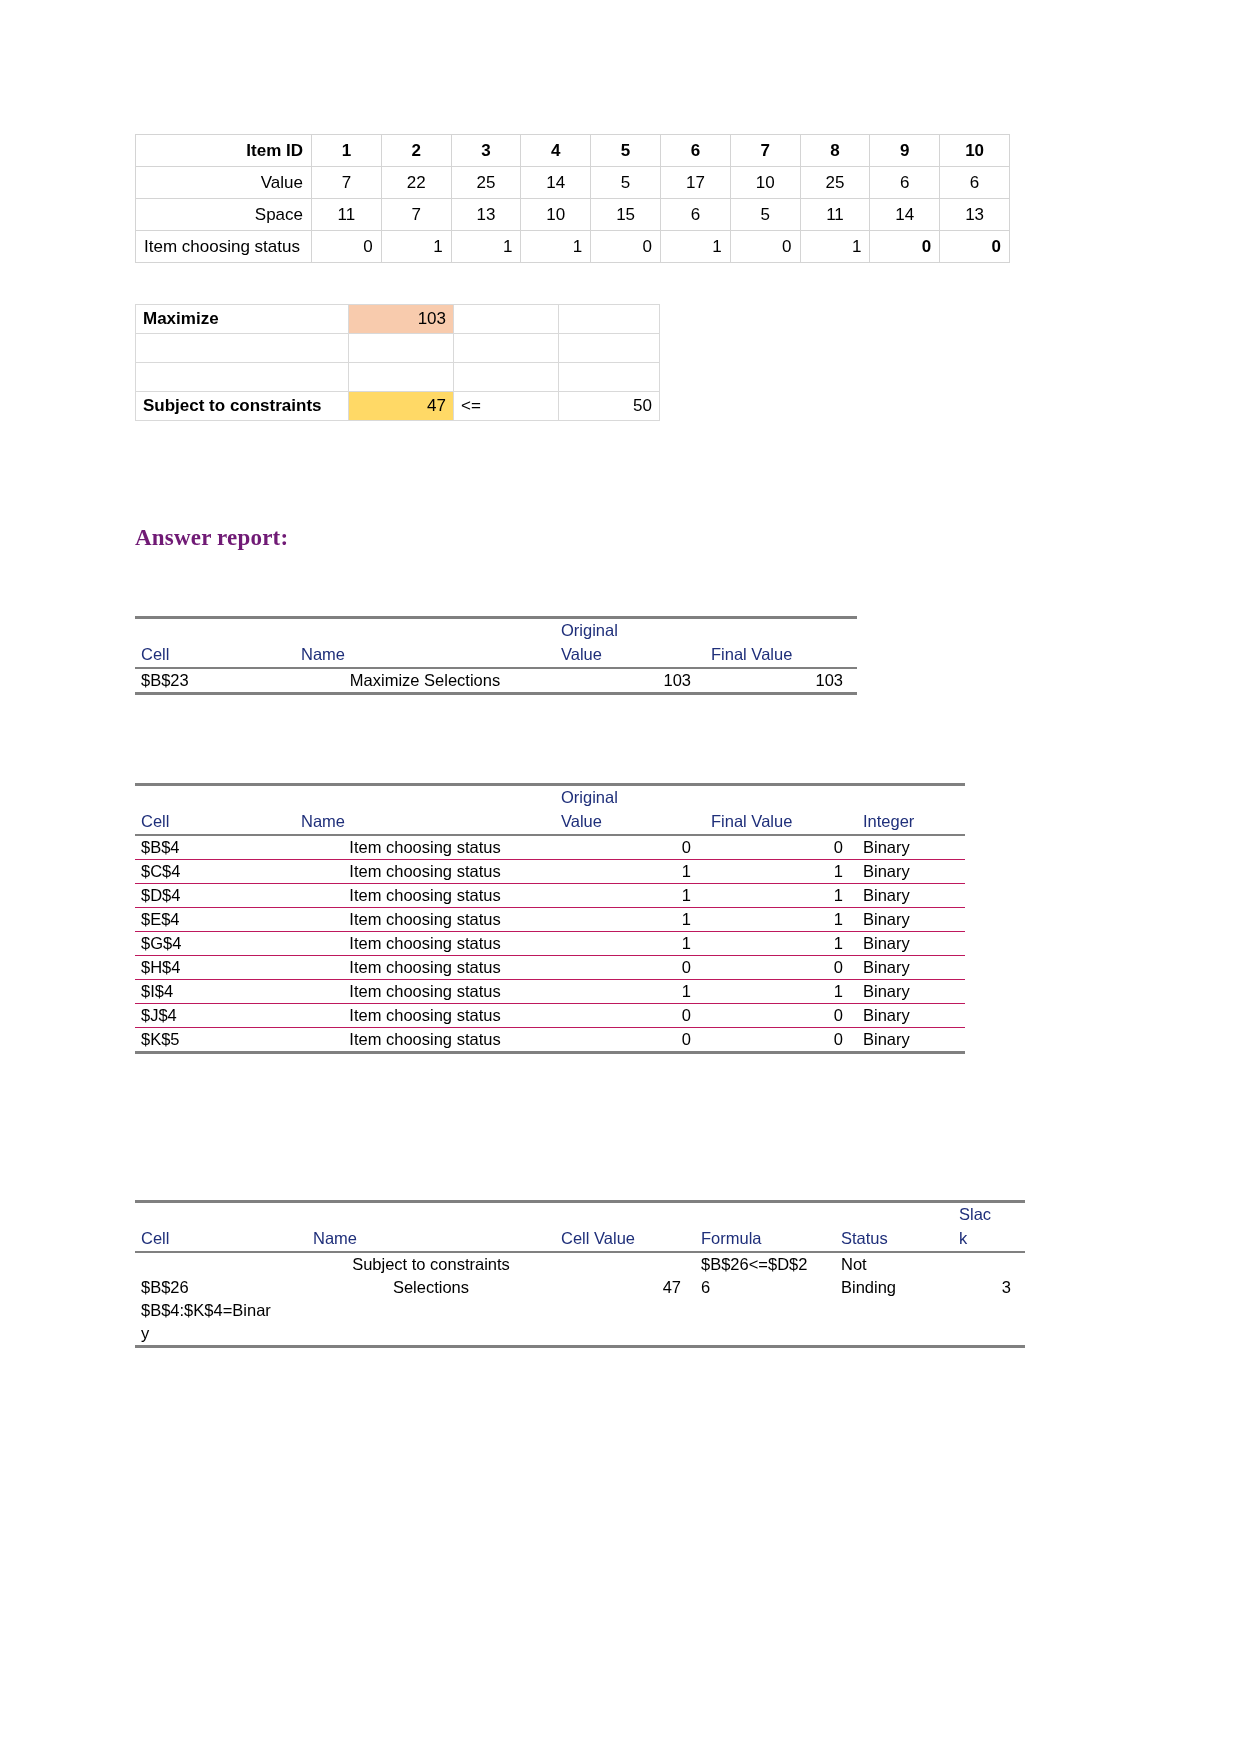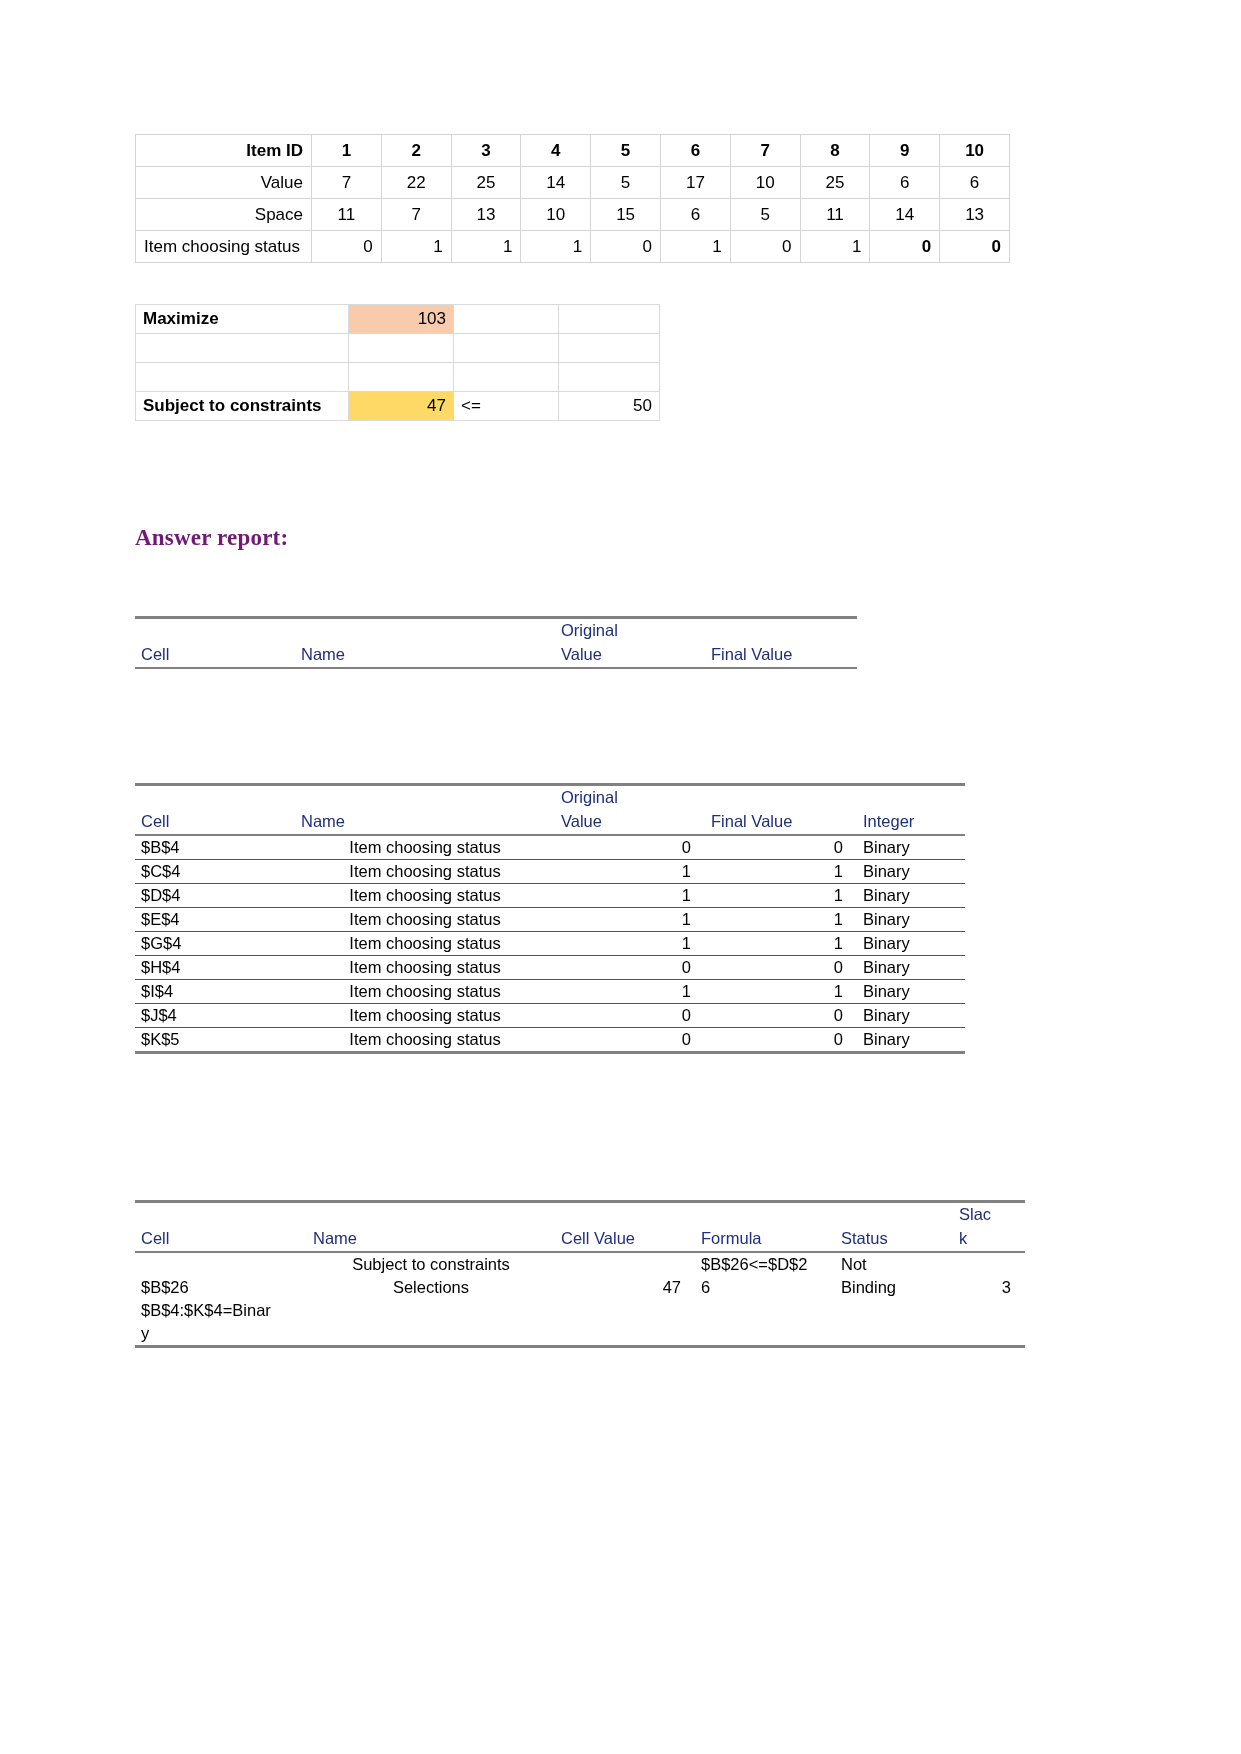--- a/index.html
+++ b/index.html
@@ -243,20 +243,26 @@
       <th></th>
       <th>Original</th>
       <th></th>
     </tr>
     <tr class="hdrline">
       <th>Cell</th>
       <th>Name</th>
       <th>Value</th>
       <th>Final Value</th>
     </tr>
+    <tr class="botline">
+      <td class="cell">$B$23</td>
+      <td class="name">Maximize  Selections</td>
+      <td class="numr">103</td>
+      <td class="numr">103</td>
+    </tr>
   </tbody>
 </table>
 
 <table class="rep" id="report-variables">
   <colgroup>
     <col style="width:160px">
       <col style="width:260px">
       <col style="width:150px">
       <col style="width:152px">
       <col style="width:108px">

